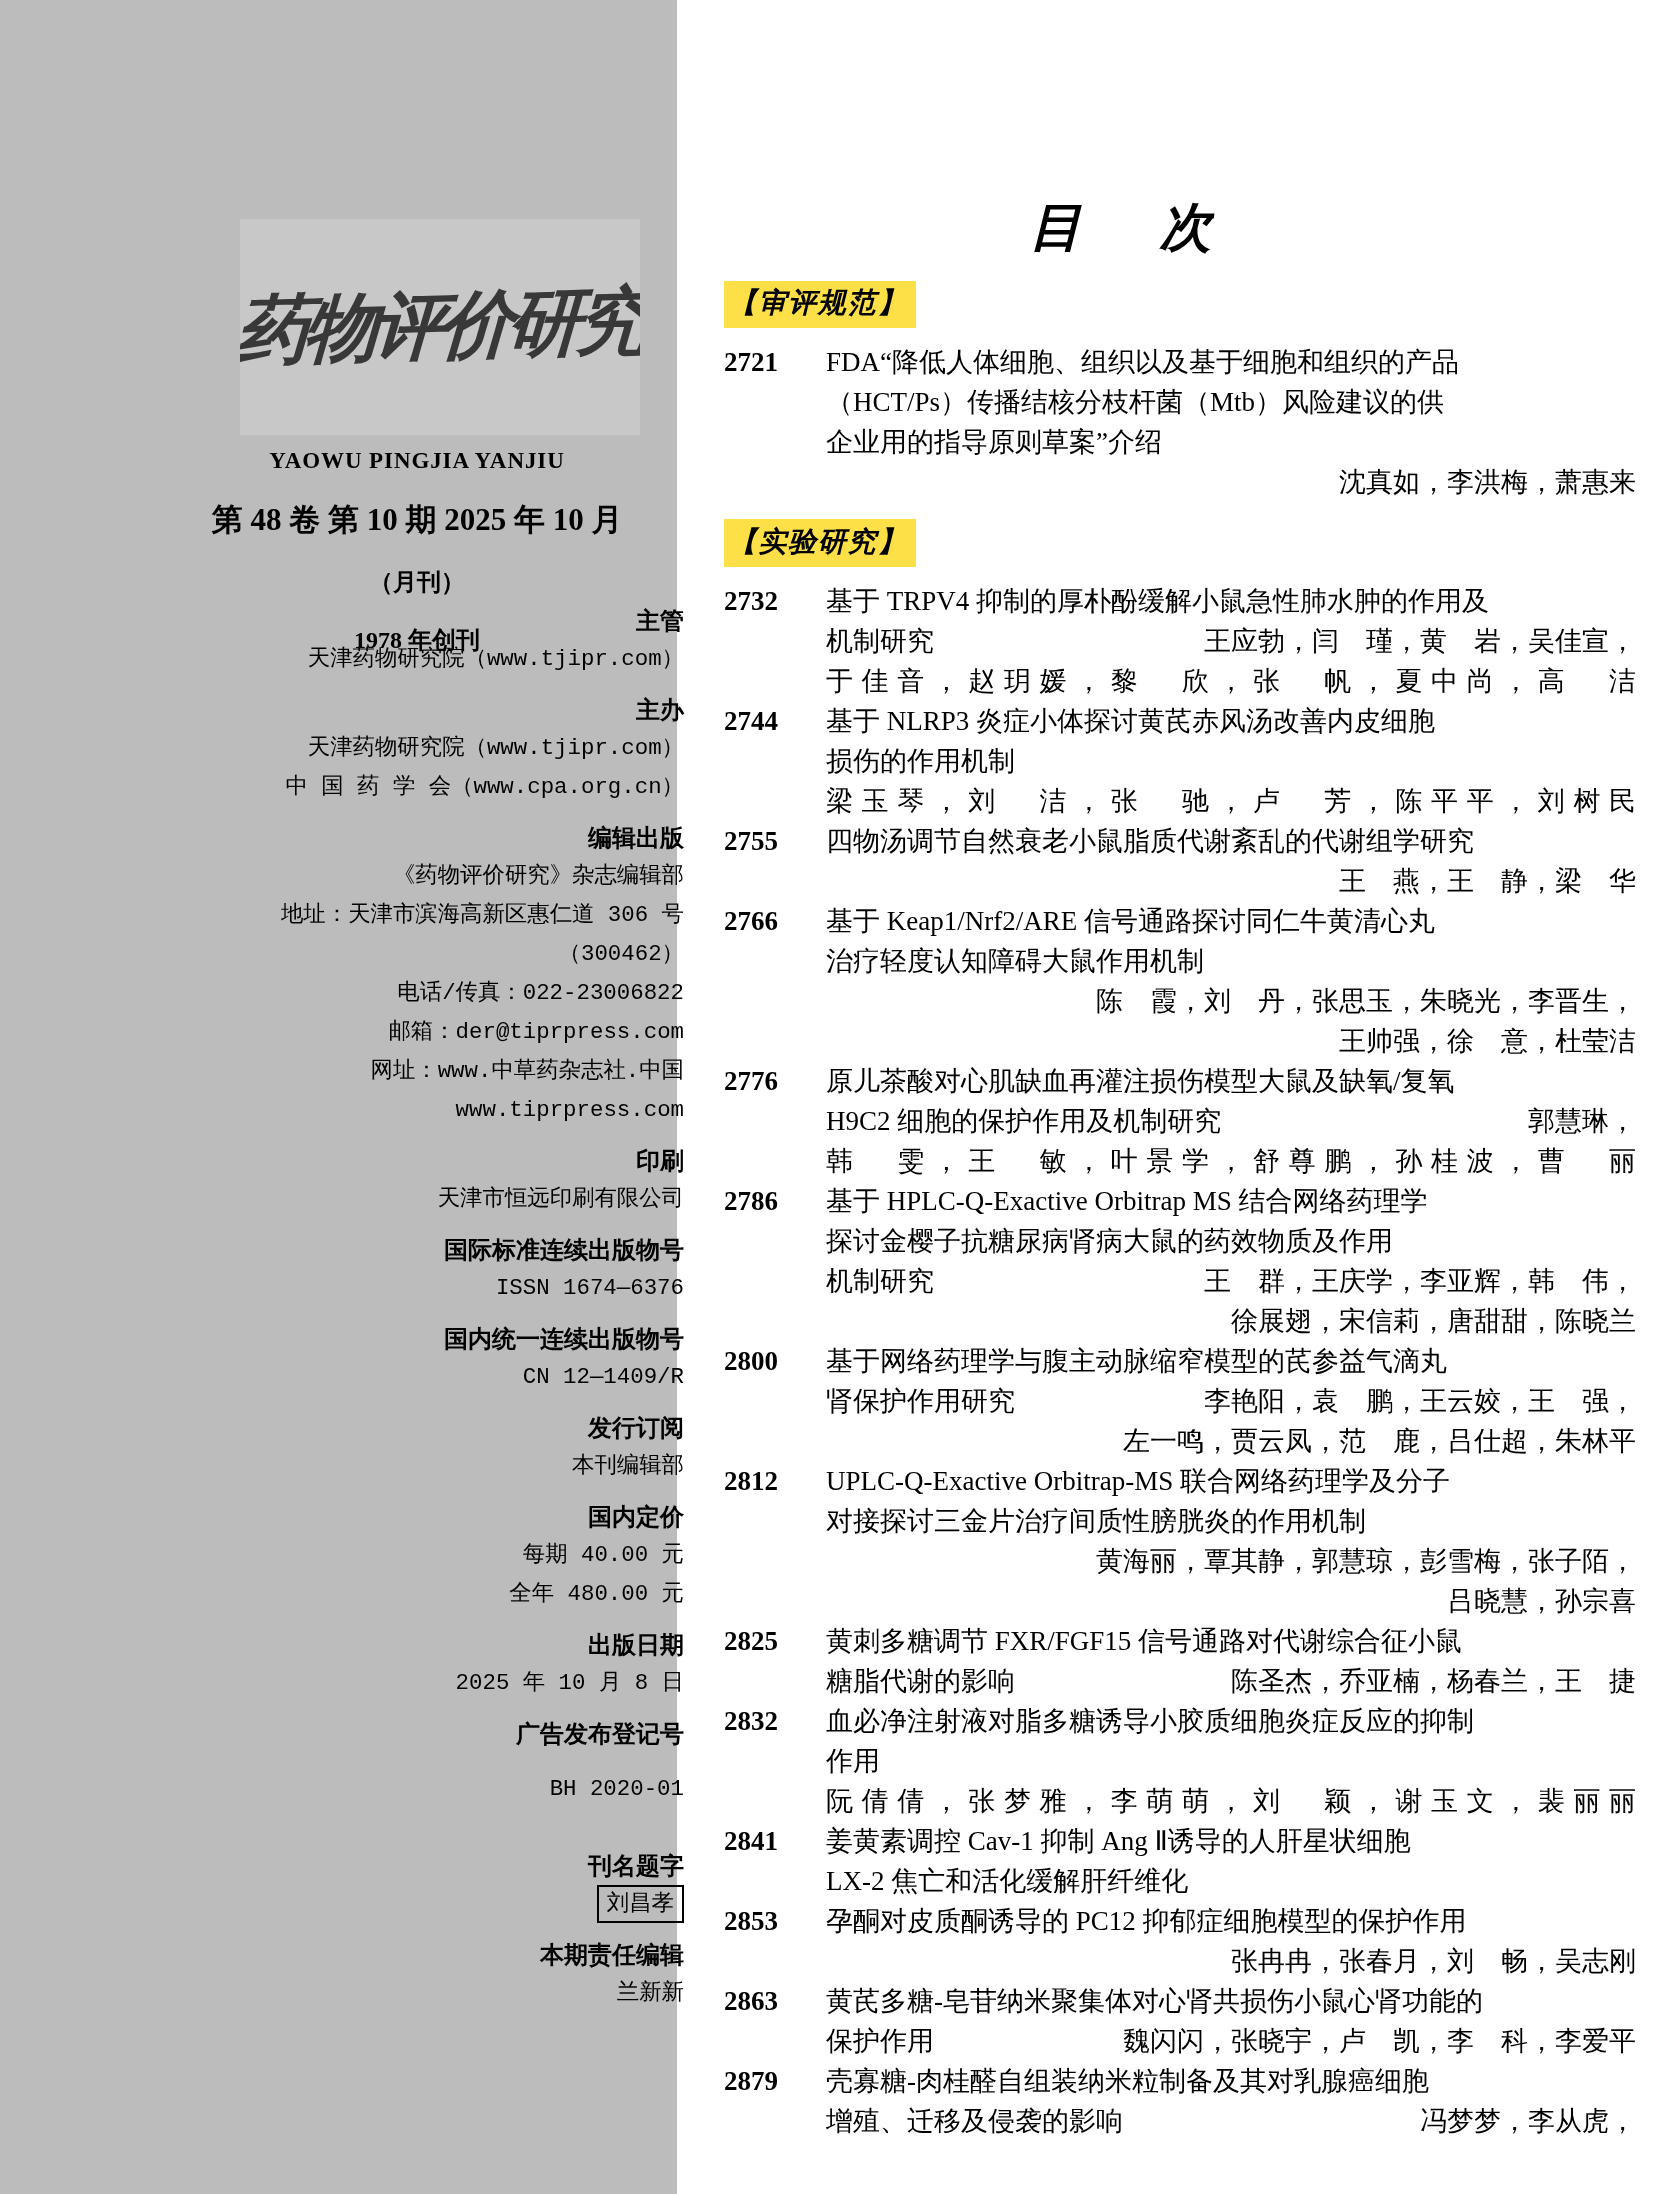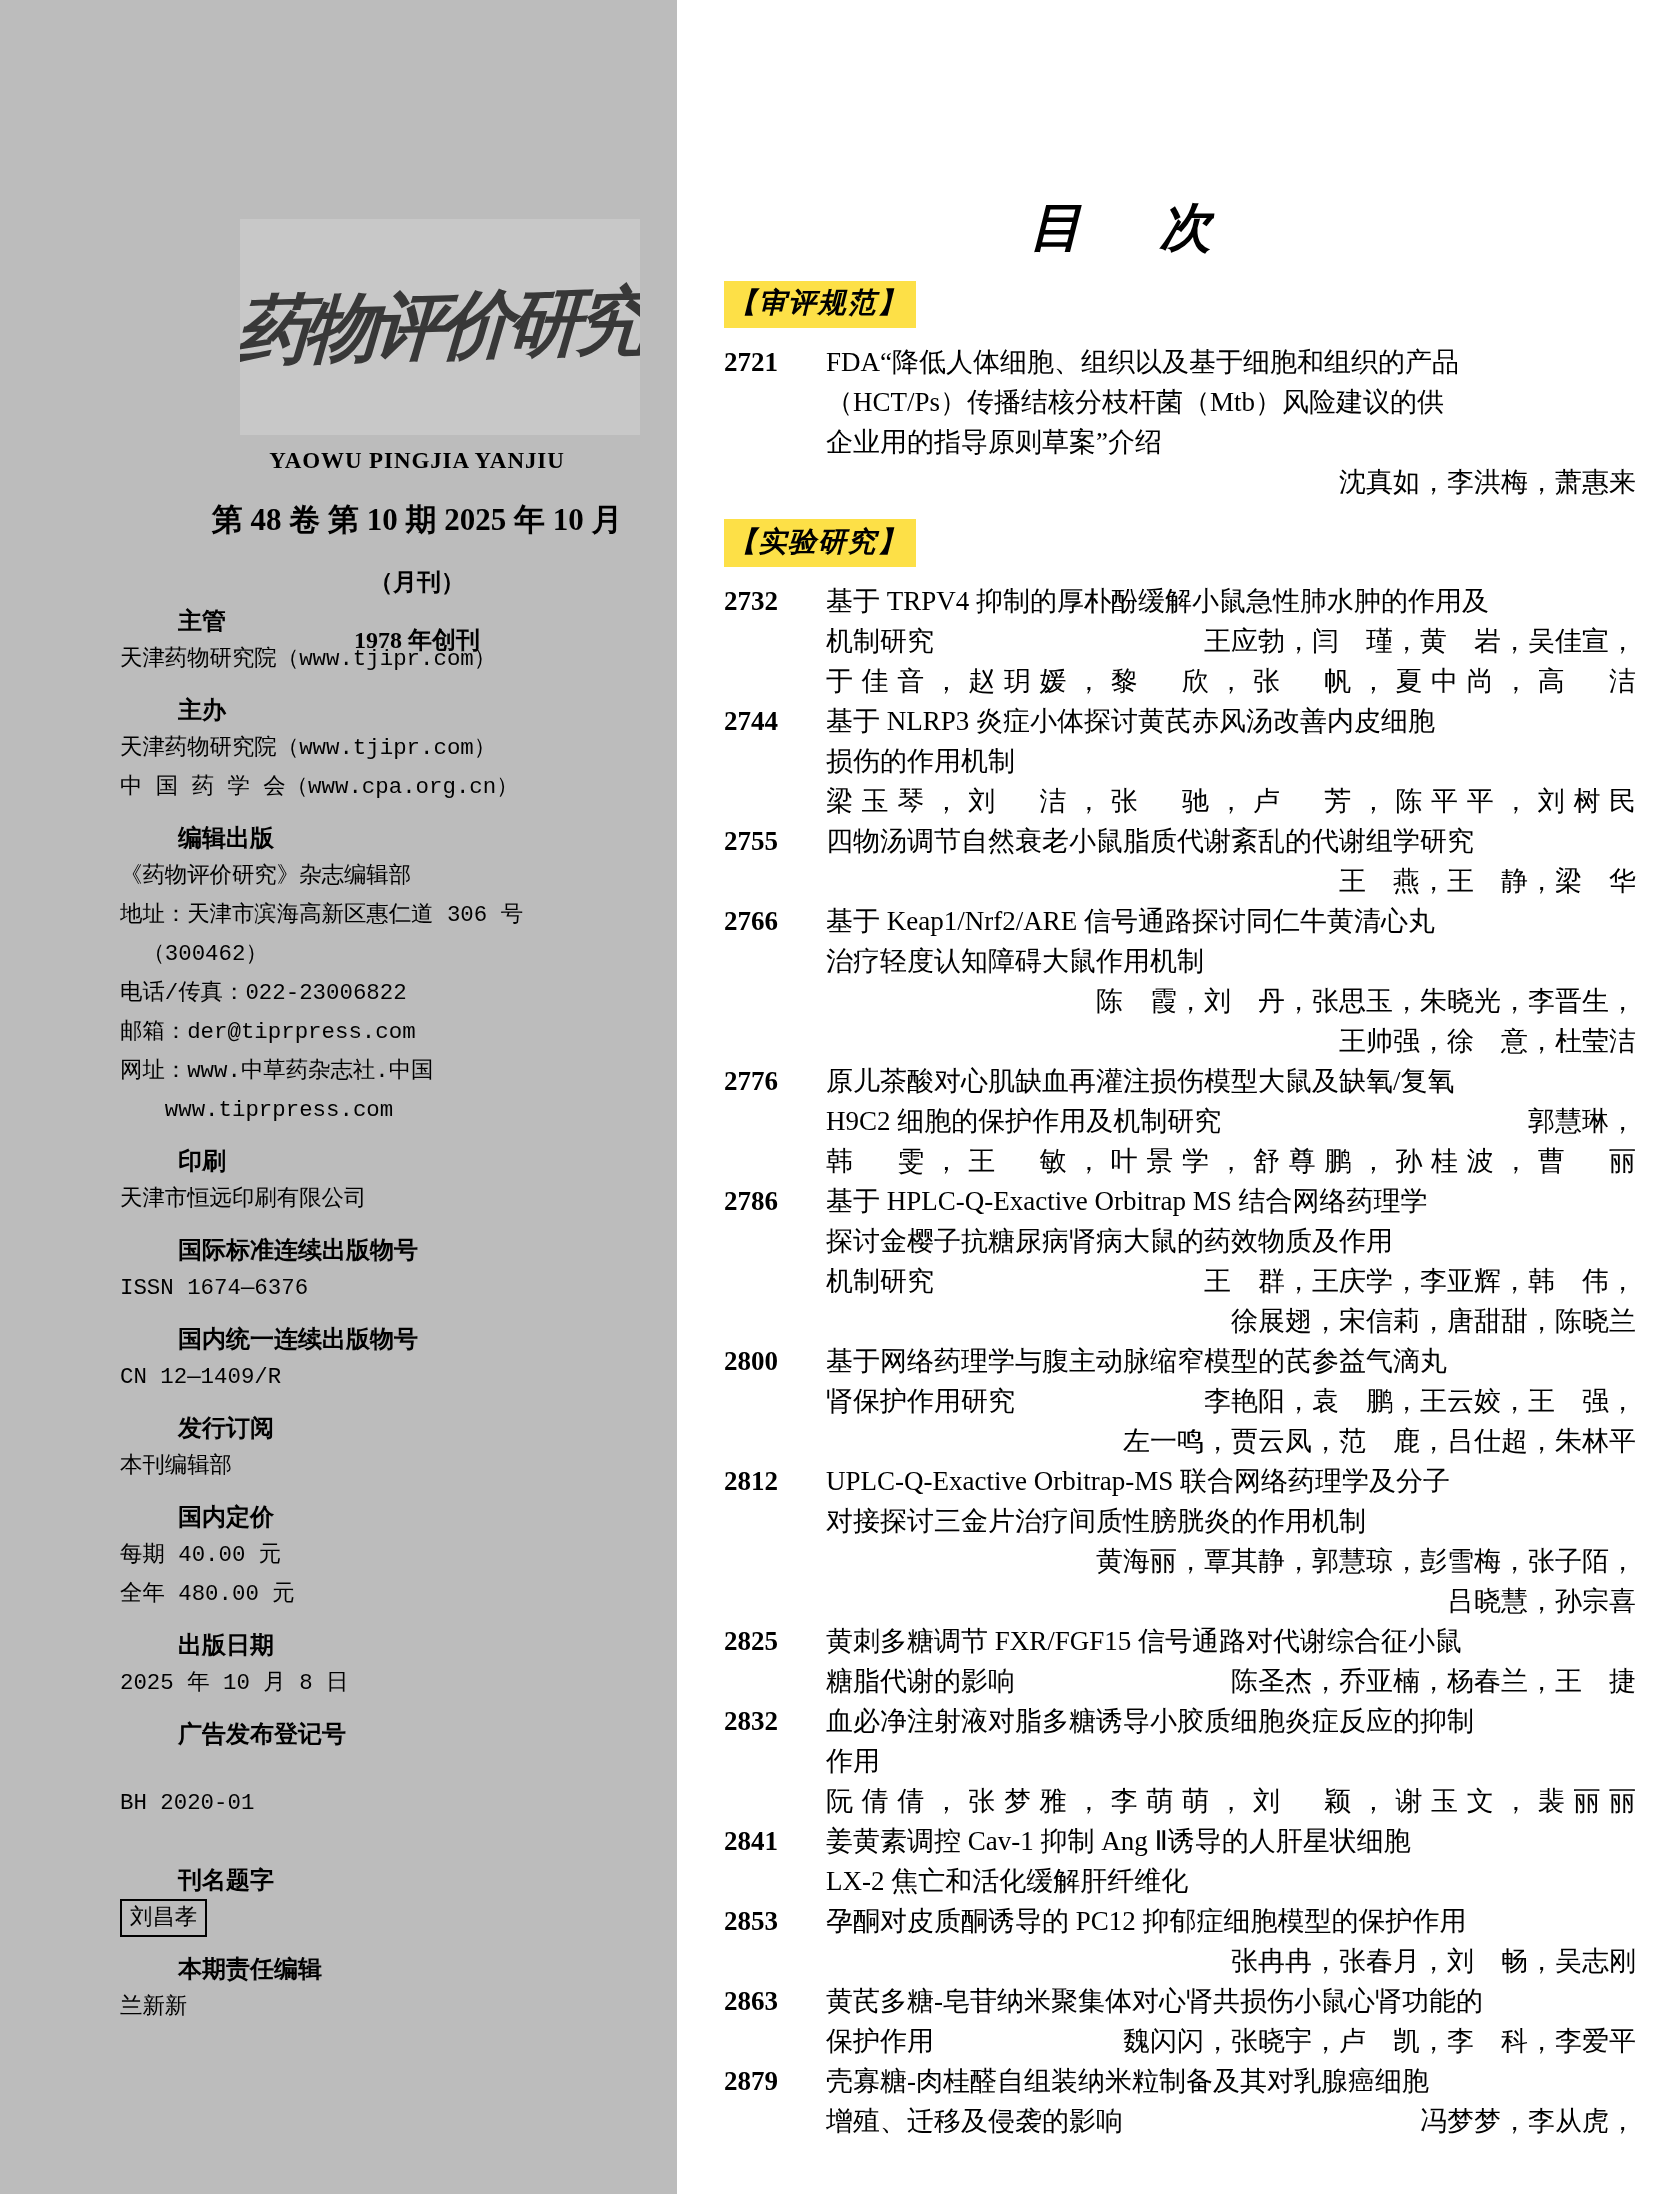--- a/index.html
+++ b/index.html
@@ -38,37 +38,37 @@
     text-align: center;
   }
   .pinyin {
     font-family: "Liberation Serif", serif;
     font-weight: bold; font-size: 23px; letter-spacing: 0.9px;
   }
   .vol-line  { margin-top: 24.6px; font-weight: bold; font-size: 31px; white-space: nowrap; }
   .monthly   { margin-top: 25.5px; font-weight: bold; font-size: 24px; }
   .founded   { margin-top: 25.5px; font-weight: bold; font-size: 24px; }
 
-  .info-list { position: absolute; left: 0; top: 590px; width: 677px; }
+  .info-list { position: absolute; left: 7px; top: 590px; width: 677px; text-align: right; }
   .info-section { margin-top: 11px; }
   .info-section.gap-before { margin-top: 37px; }
   .info-label {
     font-family: "Liberation Sans", sans-serif;
     font-weight: bold; font-size: 24px;
     line-height: 39px;
     padding-left: 178px;
     white-space: nowrap;
   }
   .info-value {
     font-family: Liberation Mono, monospace;
     font-size: 22.4px; line-height: 39px;
     padding-left: 120px;
     white-space: nowrap;
   }
-  .info-value.gap-before-value { margin-top: 31px; }
+  .info-value.gap-before-value { margin-top: 17px; }
   .boxed {
     display: inline-block;
     border: 2.2px solid #000;
     padding: 0.9px 8px;
     line-height: 32px;
   }
 
   
   .content {
     position: absolute; left: 677px; top: 0;

